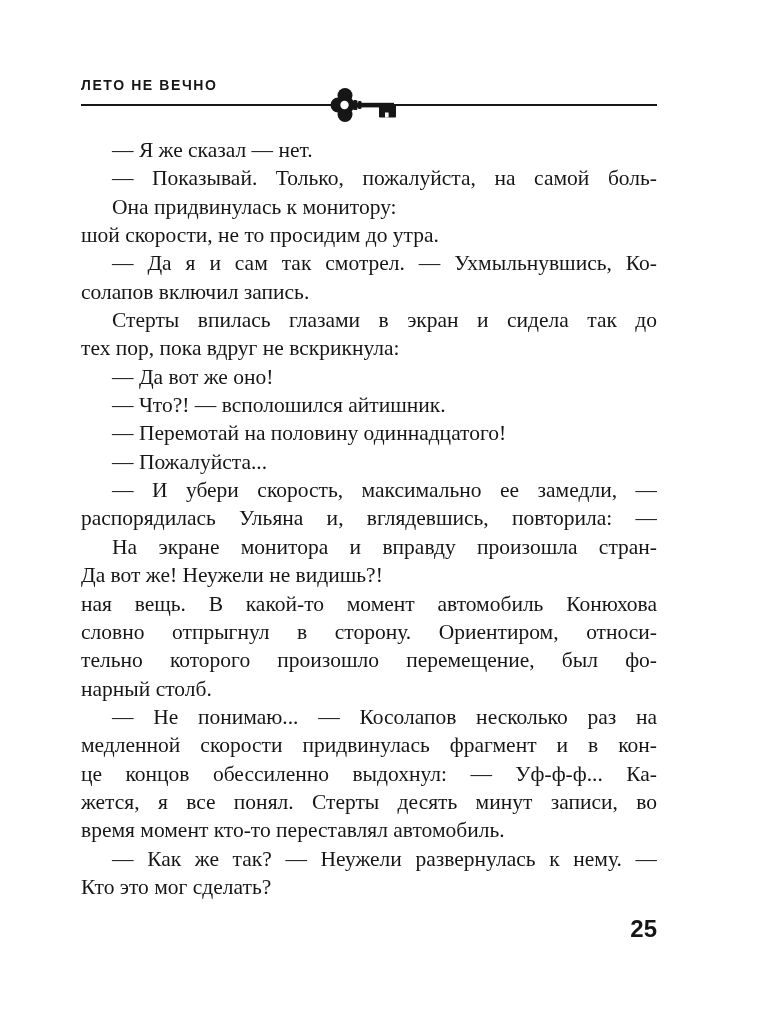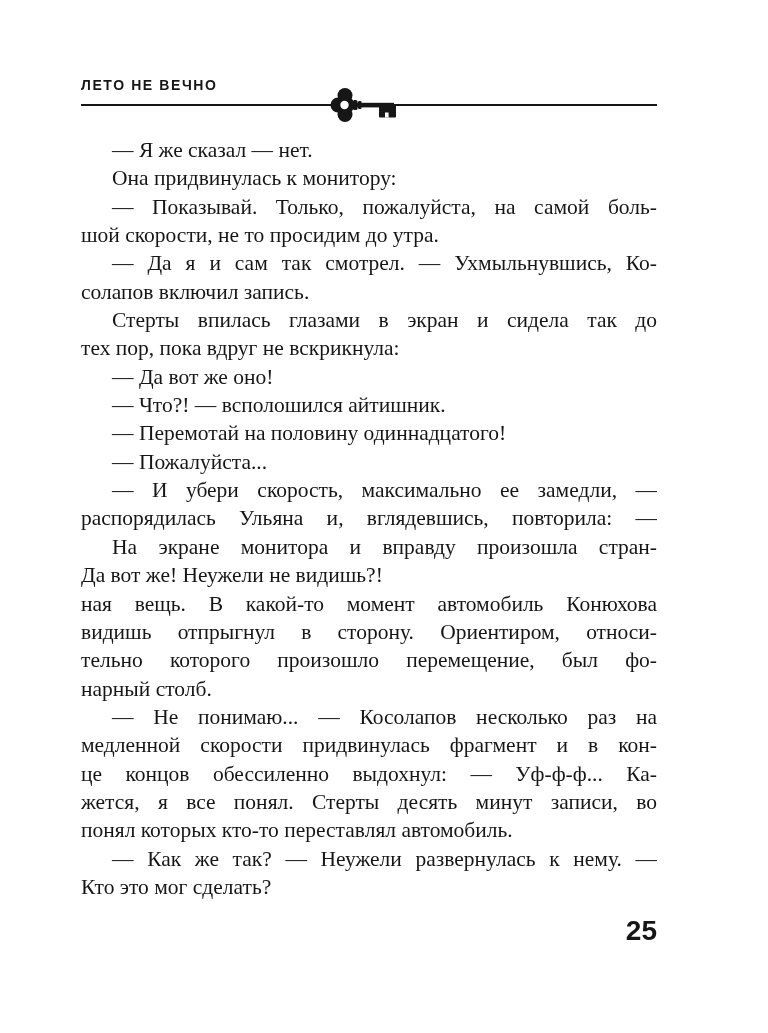--- a/index.html
+++ b/index.html
@@ -54,21 +54,21 @@
   .line.just {
     text-align: justify;
     text-align-last: justify;
   }
   .page-number {
     position: absolute;
     left: 81px; top: 915px; width: 576px;
     text-align: right;
     font-family: "Liberation Sans", sans-serif;
     font-weight: 700;
-    font-size: 28px;
+    font-size: 24px;
     color: #161616;
   }
 </style>
 </head>
 <body>
 
 <div class="page">
 
   <div class="running-header">ЛЕТО НЕ ВЕЧНО</div>
 
@@ -92,43 +92,43 @@
       </g>
 
       <circle cx="14.5" cy="19" r="4.2" fill="#ffffff"></circle>
 
       <rect x="55" y="26.5" width="3.6" height="5" fill="#ffffff"></rect>
     </svg>
   </div>
 
   <div class="body-text">
       <div class="line indent">— Я же сказал — нет.</div>
+      <div class="line indent just">— Показывай. Только, пожалуйста, на самой боль-</div>
       <div class="line indent">Она придвинулась к монитору:</div>
-      <div class="line indent just">— Показывай. Только, пожалуйста, на самой боль-</div>
       <div class="line">шой скорости, не то просидим до утра.</div>
       <div class="line indent just">— Да я и сам так смотрел. — Ухмыльнувшись, Ко-</div>
       <div class="line">солапов включил запись.</div>
       <div class="line indent just">Стерты впилась глазами в экран и сидела так до</div>
       <div class="line">тех пор, пока вдруг не вскрикнула:</div>
       <div class="line indent">— Да вот же оно!</div>
       <div class="line indent">— Что?! — всполошился айтишник.</div>
       <div class="line indent">— Перемотай на половину одиннадцатого!</div>
       <div class="line indent">— Пожалуйста...</div>
       <div class="line indent just">— И убери скорость, максимально ее замедли, —</div>
       <div class="line just">распорядилась Ульяна и, вглядевшись, повторила: —</div>
       <div class="line indent just">На экране монитора и вправду произошла стран-</div>
       <div class="line">Да вот же! Неужели не видишь?!</div>
       <div class="line just">ная вещь. В какой-то момент автомобиль Конюхова</div>
-      <div class="line just">видишь отпрыгнул в сторону. Ориентиром, относи-</div>
+      <div class="line just">словно отпрыгнул в сторону. Ориентиром, относи-</div>
       <div class="line just">тельно которого произошло перемещение, был фо-</div>
       <div class="line">нарный столб.</div>
       <div class="line indent just">— Не понимаю... — Косолапов несколько раз на</div>
       <div class="line just">медленной скорости придвинулась фрагмент и в кон-</div>
       <div class="line just">це концов обессиленно выдохнул: — Уф-ф-ф... Ка-</div>
       <div class="line just">жется, я все понял. Стерты десять минут записи, во</div>
-      <div class="line">понял которых кто-то переставлял автомобиль.</div>
+      <div class="line">время момент кто-то переставлял автомобиль.</div>
       <div class="line indent just">— Как же так? — Неужели развернулась к нему. —</div>
       <div class="line">Кто это мог сделать?</div>
     </div>
 
   <div class="page-number">25</div>
 
 </div>
 
 </body></html>

